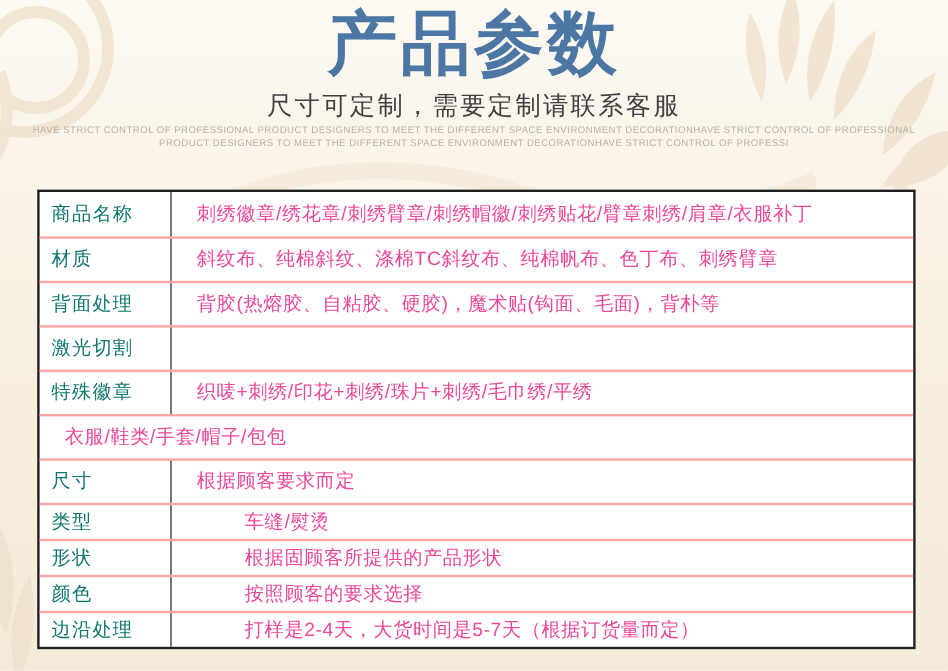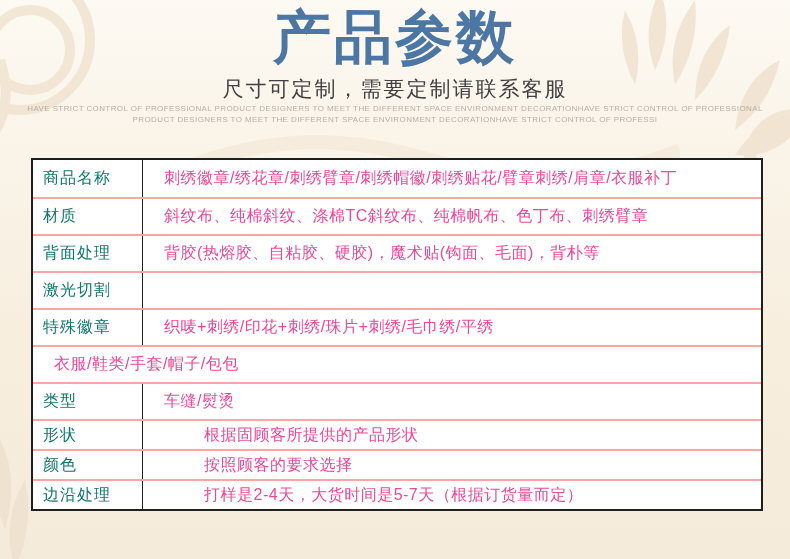--- a/index.html
+++ b/index.html
@@ -131,20 +131,24 @@
     <div class="param-label">激光切割</div>
   </div>
   <div class="param-row">
     <div class="param-label">特殊徽章</div>
     <div class="param-value">织唛+刺绣/印花+刺绣/珠片+刺绣/毛巾绣/平绣</div>
   </div>
   <div class="param-row">
     <div class="param-value">衣服/鞋类/手套/帽子/包包</div>
   </div>
   <div class="param-row">
+    <div class="param-label">尺寸</div>
+    <div class="param-value">根据顾客要求而定</div>
+  </div>
+  <div class="param-row">
     <div class="param-label">类型</div>
     <div class="param-value">车缝/熨烫</div>
   </div>
   <div class="param-row">
     <div class="param-label">形状</div>
     <div class="param-value">根据固顾客所提供的产品形状</div>
   </div>
   <div class="param-row">
     <div class="param-label">颜色</div>
     <div class="param-value">按照顾客的要求选择</div>

